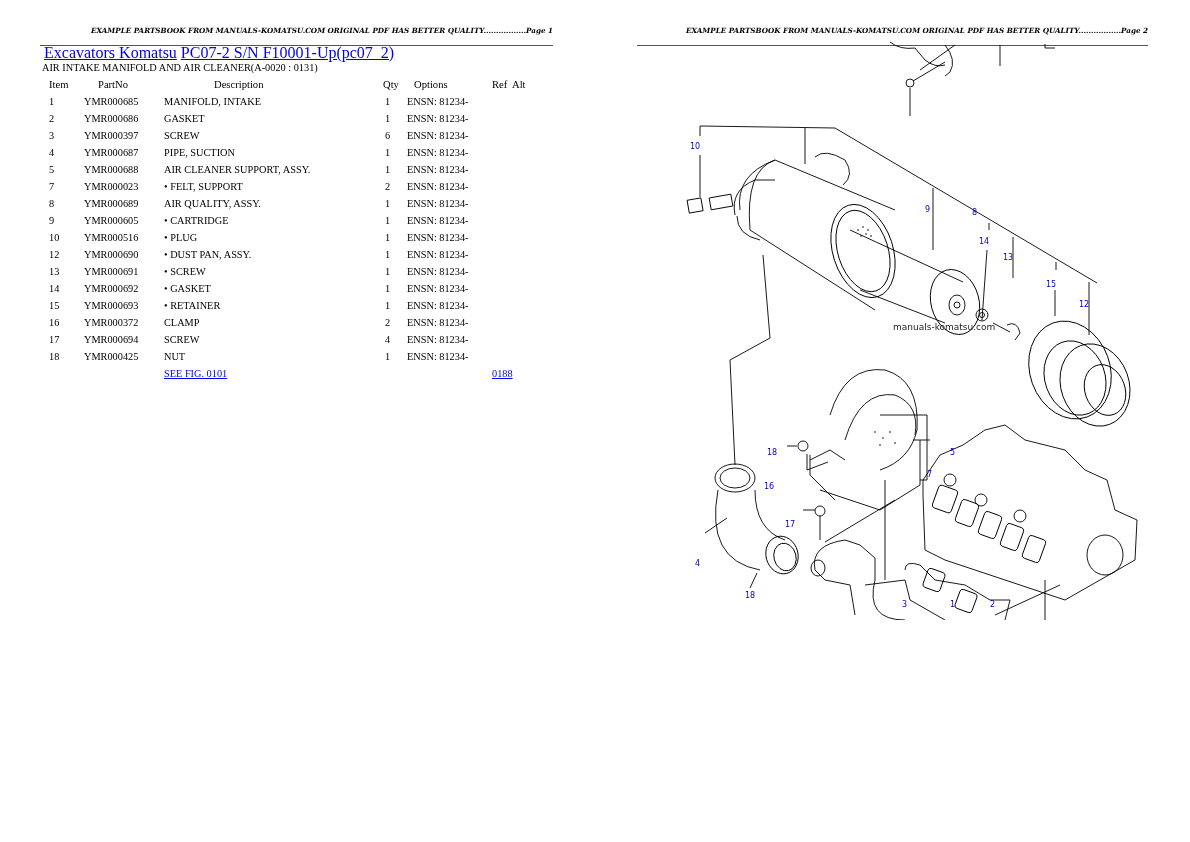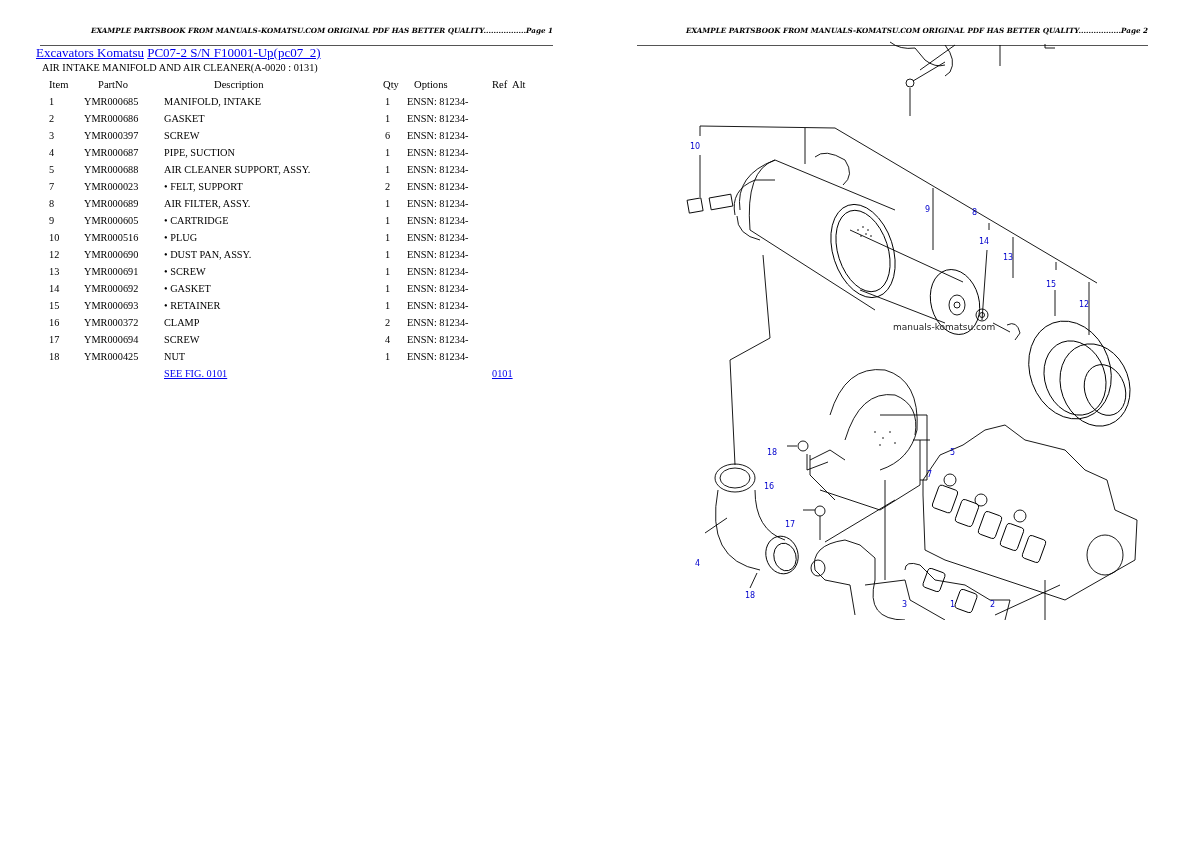--- a/index.html
+++ b/index.html
@@ -4,21 +4,21 @@
 <style>
   html, body { margin: 0; padding: 0; background: #ffffff; }
   body { width: 1190px; height: 842px; position: relative; overflow: hidden;
          font-family: "DejaVu Serif", "Liberation Serif", serif; color: #000; }
   .page-header { position: absolute; top: 26px; height: 10px;
                  font-family: "DejaVu Serif", serif; font-style: italic; font-weight: bold;
                  font-size: 7.2px; text-align: right; border-bottom: 1px solid #555;
                  padding-bottom: 9px; line-height: 10px; white-space: nowrap; }
   #hdr1 { left: 40px; width: 513px; }
   #hdr2 { left: 637px; width: 511px; }
-  .breadcrumb { position: absolute; left: 36px; top: 46px; font-size: 13px; line-height: 13px;
+  .breadcrumb { position: absolute; left: 44px; top: 46px; font-size: 16px; line-height: 13px;
                 font-family: "Liberation Serif", serif; }
   .breadcrumb a { color: #0000ee; text-decoration: underline; }
   .section-title { position: absolute; left: 42px; top: 61px; font-size: 10.3px; line-height: 13px;
                    font-family: "Liberation Serif", serif; }
   table.parts { position: absolute; left: 42px; top: 76px; border-collapse: collapse;
                 font-family: "Liberation Serif", serif; font-size: 10.3px; }
   table.parts th { font-weight: normal; text-align: left; padding: 0; height: 17px; font-size: 10.6px; }
   table.parts td { padding: 0; height: 17px; white-space: nowrap; vertical-align: middle; }
   .c-item { width: 35px; padding-left: 7px !important; }
   .c-part { width: 66px; }
@@ -114,21 +114,21 @@
         <td class="c-part">YMR000023</td>
         <td class="c-desc">• FELT, SUPPORT</td>
         <td class="c-qty">2</td>
         <td class="c-opt">ENSN: 81234-</td>
         <td class="c-ref"></td>
         <td class="c-alt"></td>
       </tr>
     <tr>
         <td class="c-item">8</td>
         <td class="c-part">YMR000689</td>
-        <td class="c-desc">AIR FILTER, ASSY.</td>
+        <td class="c-desc">AIR QUALITY, ASSY.</td>
         <td class="c-qty">1</td>
         <td class="c-opt">ENSN: 81234-</td>
         <td class="c-ref"></td>
         <td class="c-alt"></td>
       </tr>
     <tr>
         <td class="c-item">9</td>
         <td class="c-part">YMR000605</td>
         <td class="c-desc">• CARTRIDGE</td>
         <td class="c-qty">1</td>
@@ -207,21 +207,21 @@
         <td class="c-opt">ENSN: 81234-</td>
         <td class="c-ref"></td>
         <td class="c-alt"></td>
       </tr>
     <tr class="link-row">
       <td class="c-item"></td>
       <td class="c-part"></td>
       <td class="c-desc"><a href="#" class="link">SEE FIG. 0101</a></td>
       <td class="c-qty"></td>
       <td class="c-opt"></td>
-      <td colspan="2" style="text-align:left;padding-left:0;"><a href="#" class="link">0101</a></td>
+      <td colspan="2" style="text-align:left;padding-left:0;"><a href="#" class="link">0188</a></td>
     </tr>
   </tbody>
 </table>
 
 <svg class="diagram" viewBox="0 0 500 580" xmlns="http://www.w3.org/2000/svg">
   <g fill="none" stroke="#000" stroke-width="0.9">
 
     <path d="M 245 2 Q 255 10 270 8 L 280 20 Q 290 28 300 25"></path>
     <path d="M 300 5 Q 312 20 305 32 L 300 36"></path>
     <line x1="310" y1="5" x2="275" y2="30"></line>

